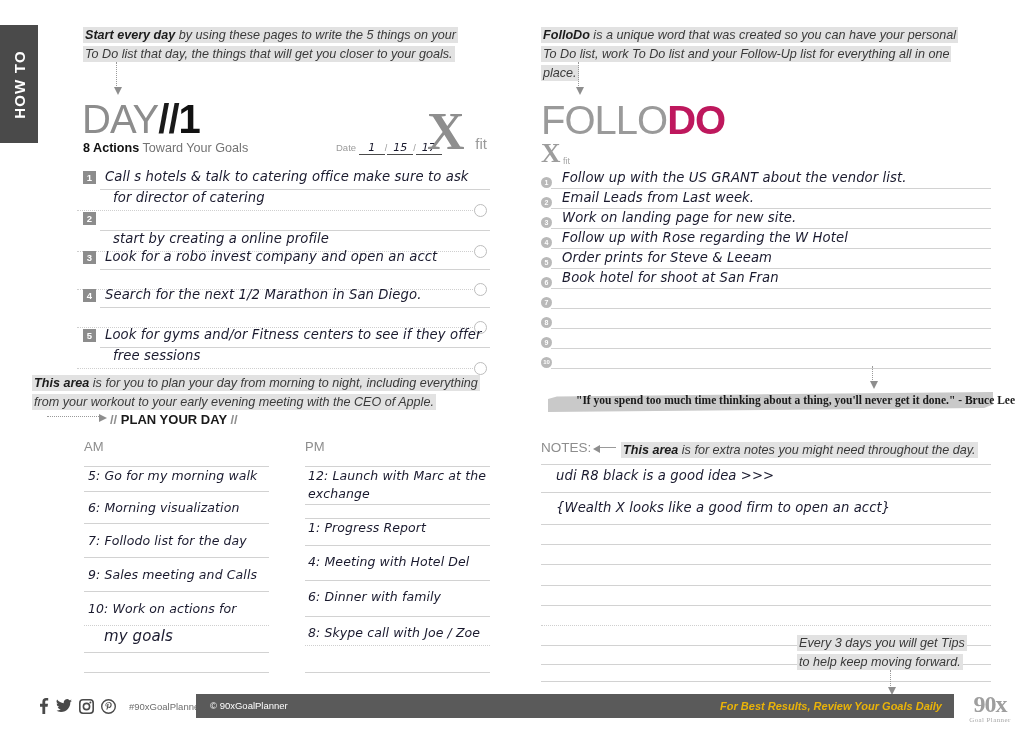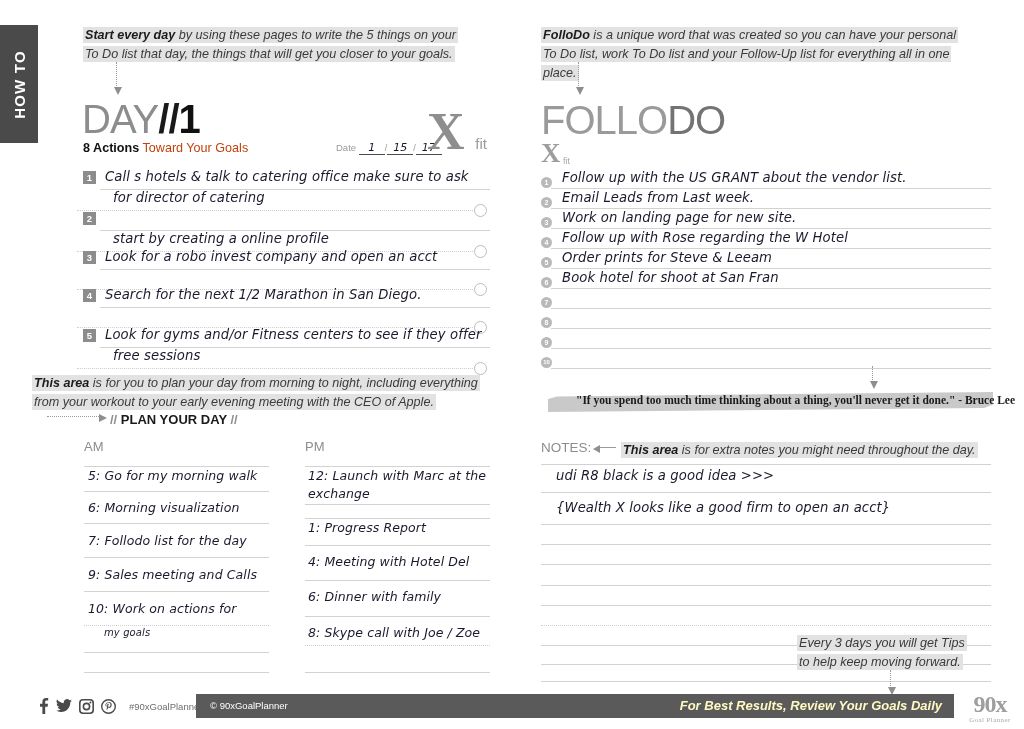--- a/index.html
+++ b/index.html
@@ -78,21 +78,21 @@
     position:absolute;left:82px;top:99px;
     font-size:40px;line-height:40px;letter-spacing:-1px;
     color:#8d8d8d;font-weight:300;
   }
   .day-title .slash{color:#1a1a1a;font-weight:bold;}
   .day-title .num{color:#111;font-weight:bold;}
   .day-sub{
     position:absolute;left:83px;top:141px;font-size:12.6px;color:#4a4a4a;
   }
   .day-sub b{color:#111;}
-  .day-sub i{font-style:normal;color:#c2410c;}
+  .day-sub i{font-style:normal;color:#737373;}
 
   .date-box{position:absolute;left:336px;top:141px;font-size:9.5px;color:#9a9a9a;}
   .date-box .dv{
     display:inline-block;color:#1a1a2e;font-family:"DejaVu Sans",sans-serif;
     font-style:italic;font-size:11px;border-bottom:1px solid #4a4a4a;
     text-align:center;min-width:20px;padding:0 3px;
   }
   .date-box .sep{color:#9a9a9a;font-size:9px;}
 
   .xfit{
@@ -119,21 +119,21 @@
     position:absolute;left:110px;top:412px;font-size:13px;font-weight:bold;color:#1a1a1a;
   }
   .plan-head .sl{color:#8f8f8f;font-weight:bold;}
   .col-label{position:absolute;font-size:13px;color:#8d8d8d;}
 
   
   .follodo-title{
     position:absolute;left:541px;top:100px;
     font-size:40px;line-height:40px;letter-spacing:-1px;color:#9a9a9a;font-weight:300;
   }
-  .follodo-title b{color:#737373;font-weight:normal;}
+  .follodo-title b{color:#be185d;font-weight:bold;}
   .xfit2{
     position:absolute;left:541px;top:140px;width:42px;height:28px;color:#9d9d9d;
     font-family:"Liberation Serif", serif;
   }
   .xfit2 .x{font-size:27px;font-weight:bold;line-height:26px;}
   .xfit2 .fit{position:absolute;left:22px;bottom:2px;font-size:9px;color:#a6a6a6;font-family:"Liberation Sans",sans-serif;}
 
   .fd-num{
     position:absolute;width:11px;height:11px;border-radius:50%;
     background:#b9b9b9;color:#fff;font-size:7px;font-weight:bold;
@@ -161,21 +161,21 @@
     position:absolute;left:196px;top:694px;width:316px;height:24px;background:#5a5a5a;
   }
   .footer-bar-left span{
     color:#fff;font-size:9.5px;line-height:24px;margin-left:14px;
   }
   .footer-bar-right{
     position:absolute;left:512px;top:694px;width:442px;height:24px;background:#5a5a5a;
     text-align:right;
   }
   .footer-bar-right span{
-    color:#fef9c3;font-size:13px;font-style:italic;font-weight:bold;line-height:24px;margin-right:12px;
+    color:#eab308;font-size:11px;font-style:italic;font-weight:bold;line-height:24px;margin-right:12px;
   }
   .social{position:absolute;left:38px;top:698px;display:flex;align-items:center;gap:7px;}
   .social svg{display:block;}
   .hashtag{font-size:9.5px;color:#6e6e6e;margin-left:6px;}
 
   .logo90{
     position:absolute;left:962px;top:692px;width:56px;text-align:center;color:#9e9e9e;
     font-family:"Liberation Serif", serif;
   }
   .logo90 .big{font-size:24px;font-weight:bold;line-height:24px;letter-spacing:-1px;}
@@ -261,21 +261,21 @@
   <div class="rule" style="left:84px;top:466px;width:185px;"></div>
   <div class="hand" style="position:absolute;left:88px;top:468px;font-size:12.5px;"><span>5:</span> <span>Go for my morning walk</span></div>
   <div class="rule" style="left:84px;top:491px;width:185px;"></div>
   <div class="hand" style="position:absolute;left:88px;top:500px;font-size:12.5px;"><span>6:</span> <span>Morning visualization</span></div>
   <div class="rule" style="left:84px;top:523px;width:185px;"></div>
   <div class="hand" style="position:absolute;left:88px;top:533px;font-size:12.5px;"><span>7:</span> <span>Follodo list for the day</span></div>
   <div class="rule" style="left:84px;top:557px;width:185px;"></div>
   <div class="hand" style="position:absolute;left:88px;top:567px;font-size:12.5px;"><span>9:</span> <span>Sales meeting and Calls</span></div>
   <div class="rule" style="left:84px;top:591px;width:185px;"></div>
   <div class="hand" style="position:absolute;left:88px;top:601px;font-size:12.5px;"><span>10:</span> <span>Work on actions for</span></div>
-  <div class="hand" style="position:absolute;left:104px;top:627px;font-size:10px;"><span>my goals</span></div>
+  <div class="hand" style="position:absolute;left:104px;top:627px;font-size:15px;"><span>my goals</span></div>
   <div class="rule dot" style="left:84px;top:625px;width:185px;"></div>
   <div class="rule" style="left:84px;top:652px;width:185px;"></div>
   <div class="rule" style="left:84px;top:672px;width:185px;"></div>
 
   <div class="rule" style="left:305px;top:466px;width:185px;"></div>
   <div class="hand" style="position:absolute;left:308px;top:468px;font-size:12.5px;"><span>12:</span> <span>Launch with Marc at the</span></div>
   <div class="hand" style="position:absolute;left:308px;top:486px;font-size:12.5px;"><span>exchange</span></div>
   <div class="rule" style="left:305px;top:504px;width:185px;"></div>
   <div class="rule" style="left:305px;top:518px;width:185px;"></div>
   <div class="hand" style="position:absolute;left:308px;top:520px;font-size:12.5px;"><span>1:</span> <span>Progress Report</span></div>

